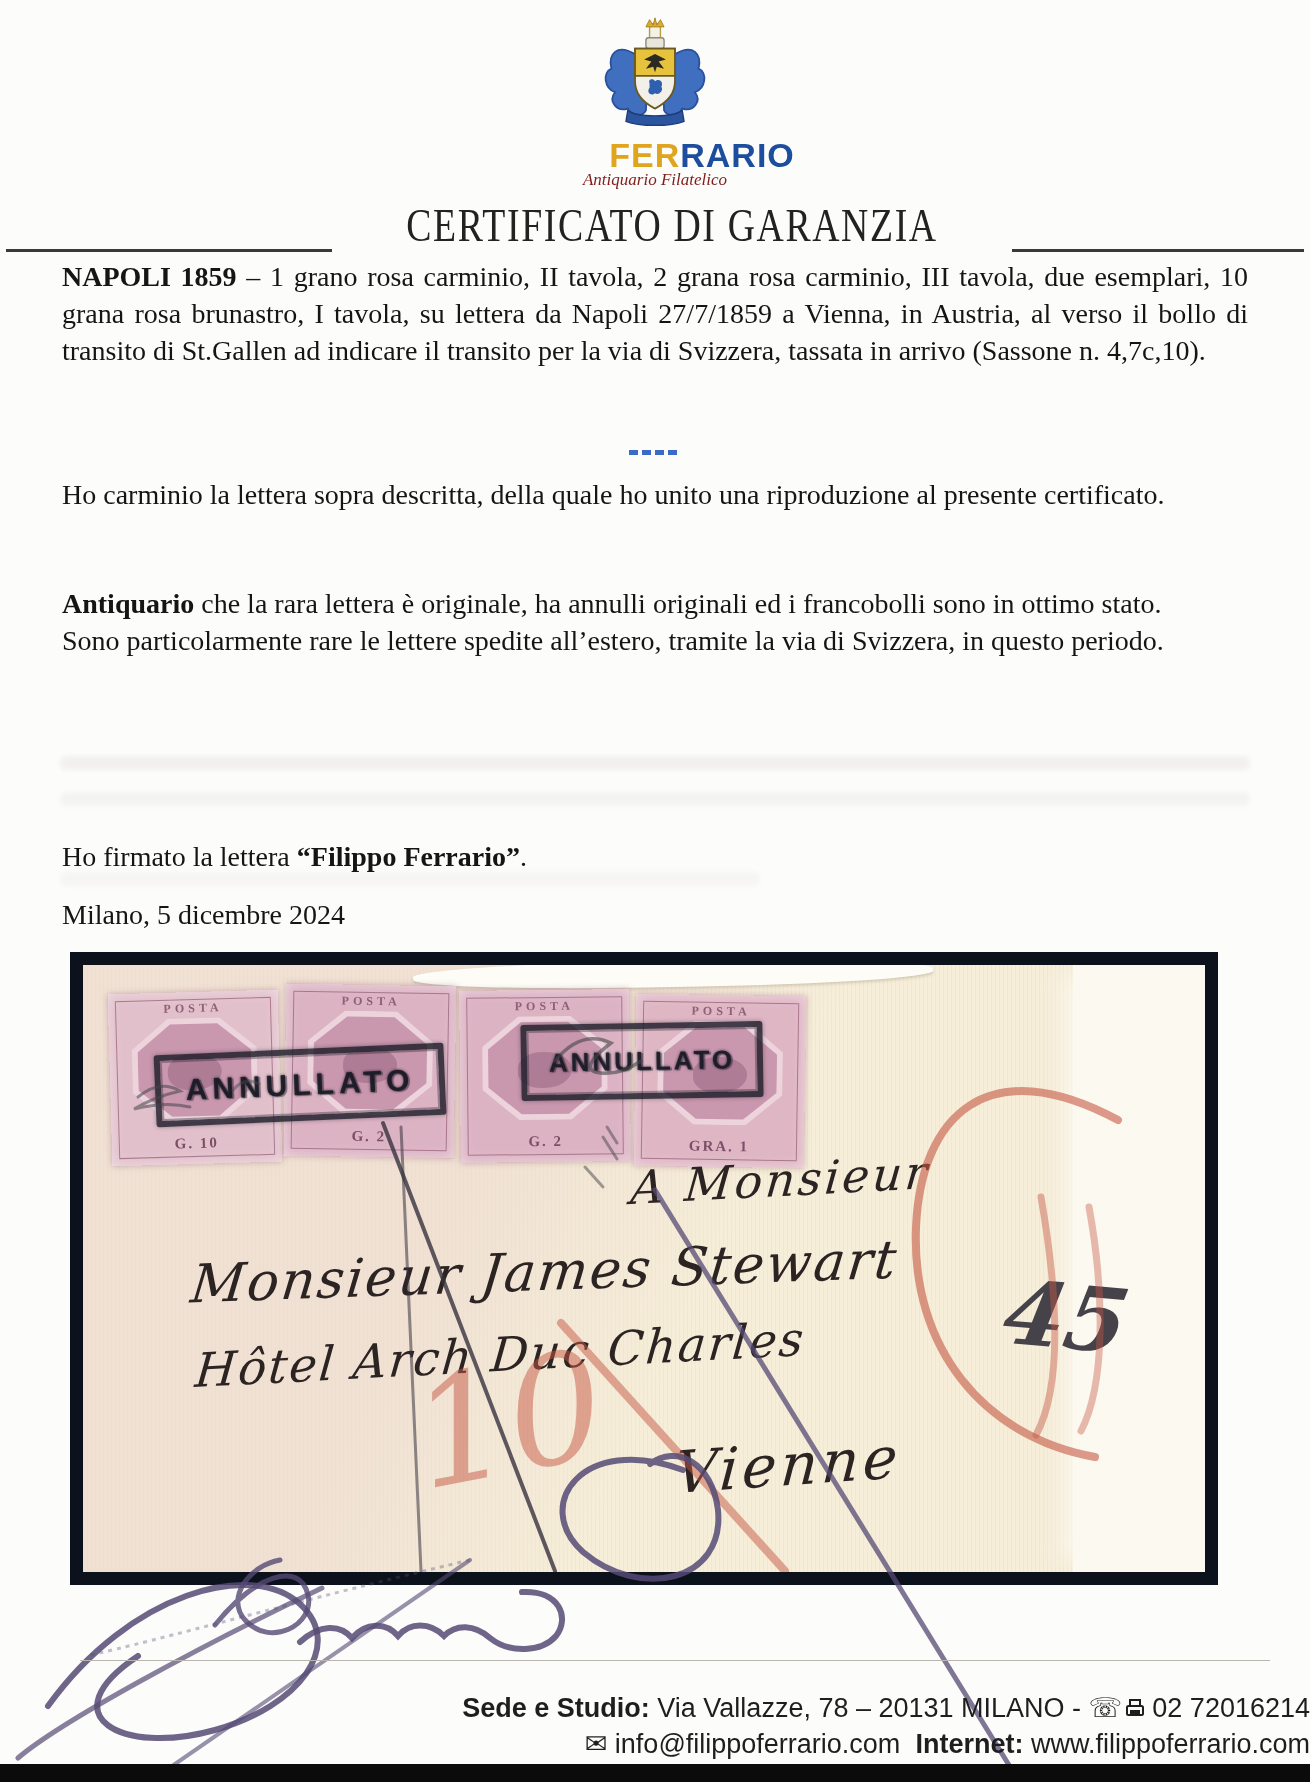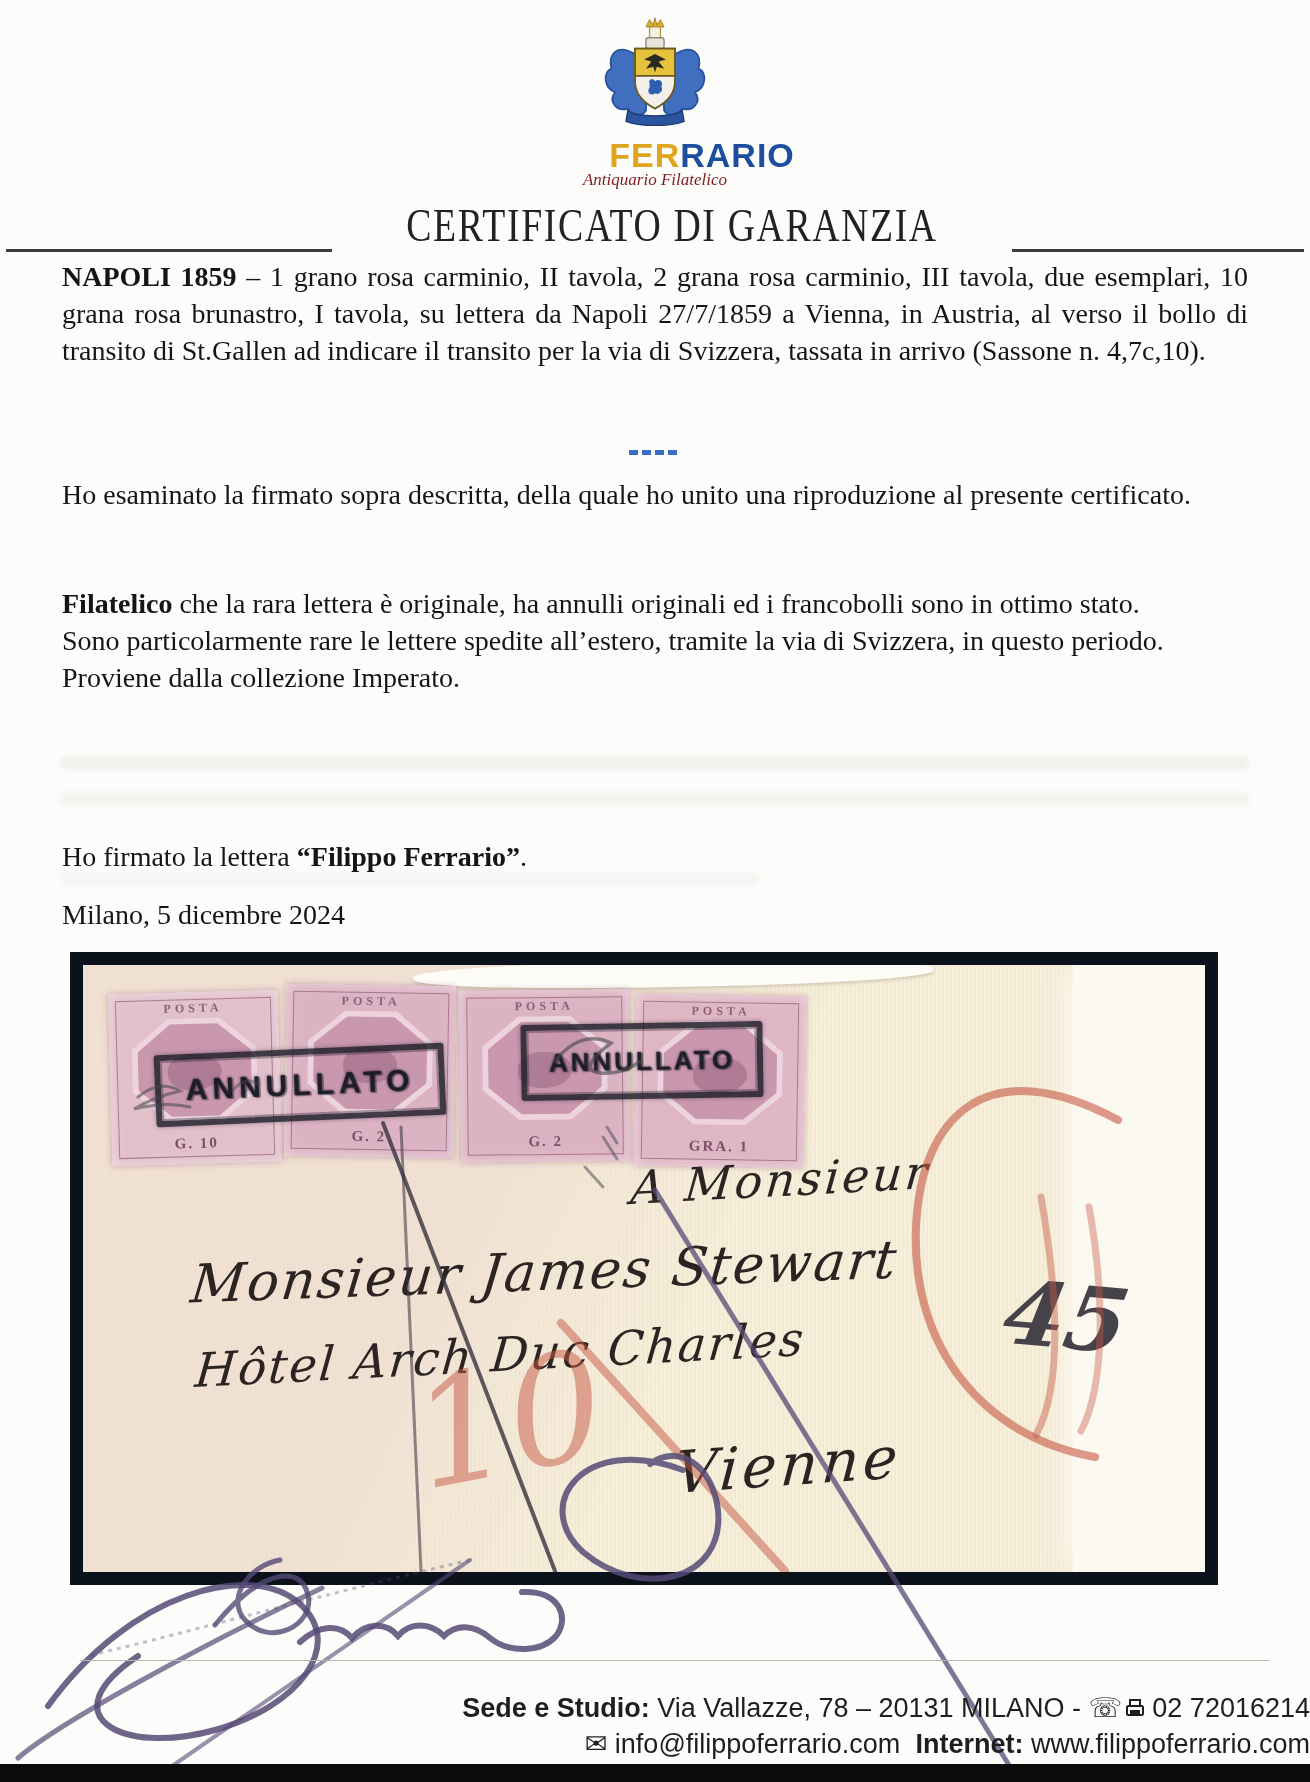--- a/index.html
+++ b/index.html
@@ -132,26 +132,25 @@
     <div class="cert-title">CERTIFICATO DI GARANZIA</div>
     <div class="rule right"></div>
   </div>
 
   <div class="para" style="top:258px;">
     <span class="b">NAPOLI 1859</span><span> – 1 grano rosa carminio, II tavola, 2 grana rosa carminio, III tavola, due esemplari, 10 grana rosa brunastro, I tavola, su lettera da Napoli 27/7/1859 a Vienna, in Austria, al verso il bollo di transito di St.Gallen ad indicare il transito per la via di Svizzera, tassata in arrivo (Sassone n. 4,7c,10).</span>
   </div>
 
   <div class="divider"></div>
 
-  <div class="para" style="top:476px;">Ho esaminato la firmato sopra descritta, della quale ho unito una riproduzione al presente certificato.</div>
+  <div class="para" style="top:476px;">Ho carminio la lettera sopra descritta, della quale ho unito una riproduzione al presente certificato.</div>
 
   <div class="para" style="top:585px;">
-    <span class="b">Filatelico</span><span> che la rara lettera è originale, ha annulli originali ed i francobolli sono in ottimo stato.</span><br>
+    <span class="b">Antiquario</span><span> che la rara lettera è originale, ha annulli originali ed i francobolli sono in ottimo stato.</span><br>
     <span>Sono particolarmente rare le lettere spedite all’estero, tramite la via di Svizzera, in questo periodo.</span><br>
-    <span>Proviene dalla collezione Imperato.</span>
   </div>
 
   <div class="ghost" style="top:756px;"></div>
   <div class="ghost" style="top:792px;opacity:.10;"></div>
   <div class="ghost" style="top:872px;width:700px;opacity:.08;"></div>
 
   <div class="para" style="top:838px;">
     <span>Ho firmato la lettera </span><span class="b">“Filippo Ferrario”</span><span>.</span>
   </div>
 

